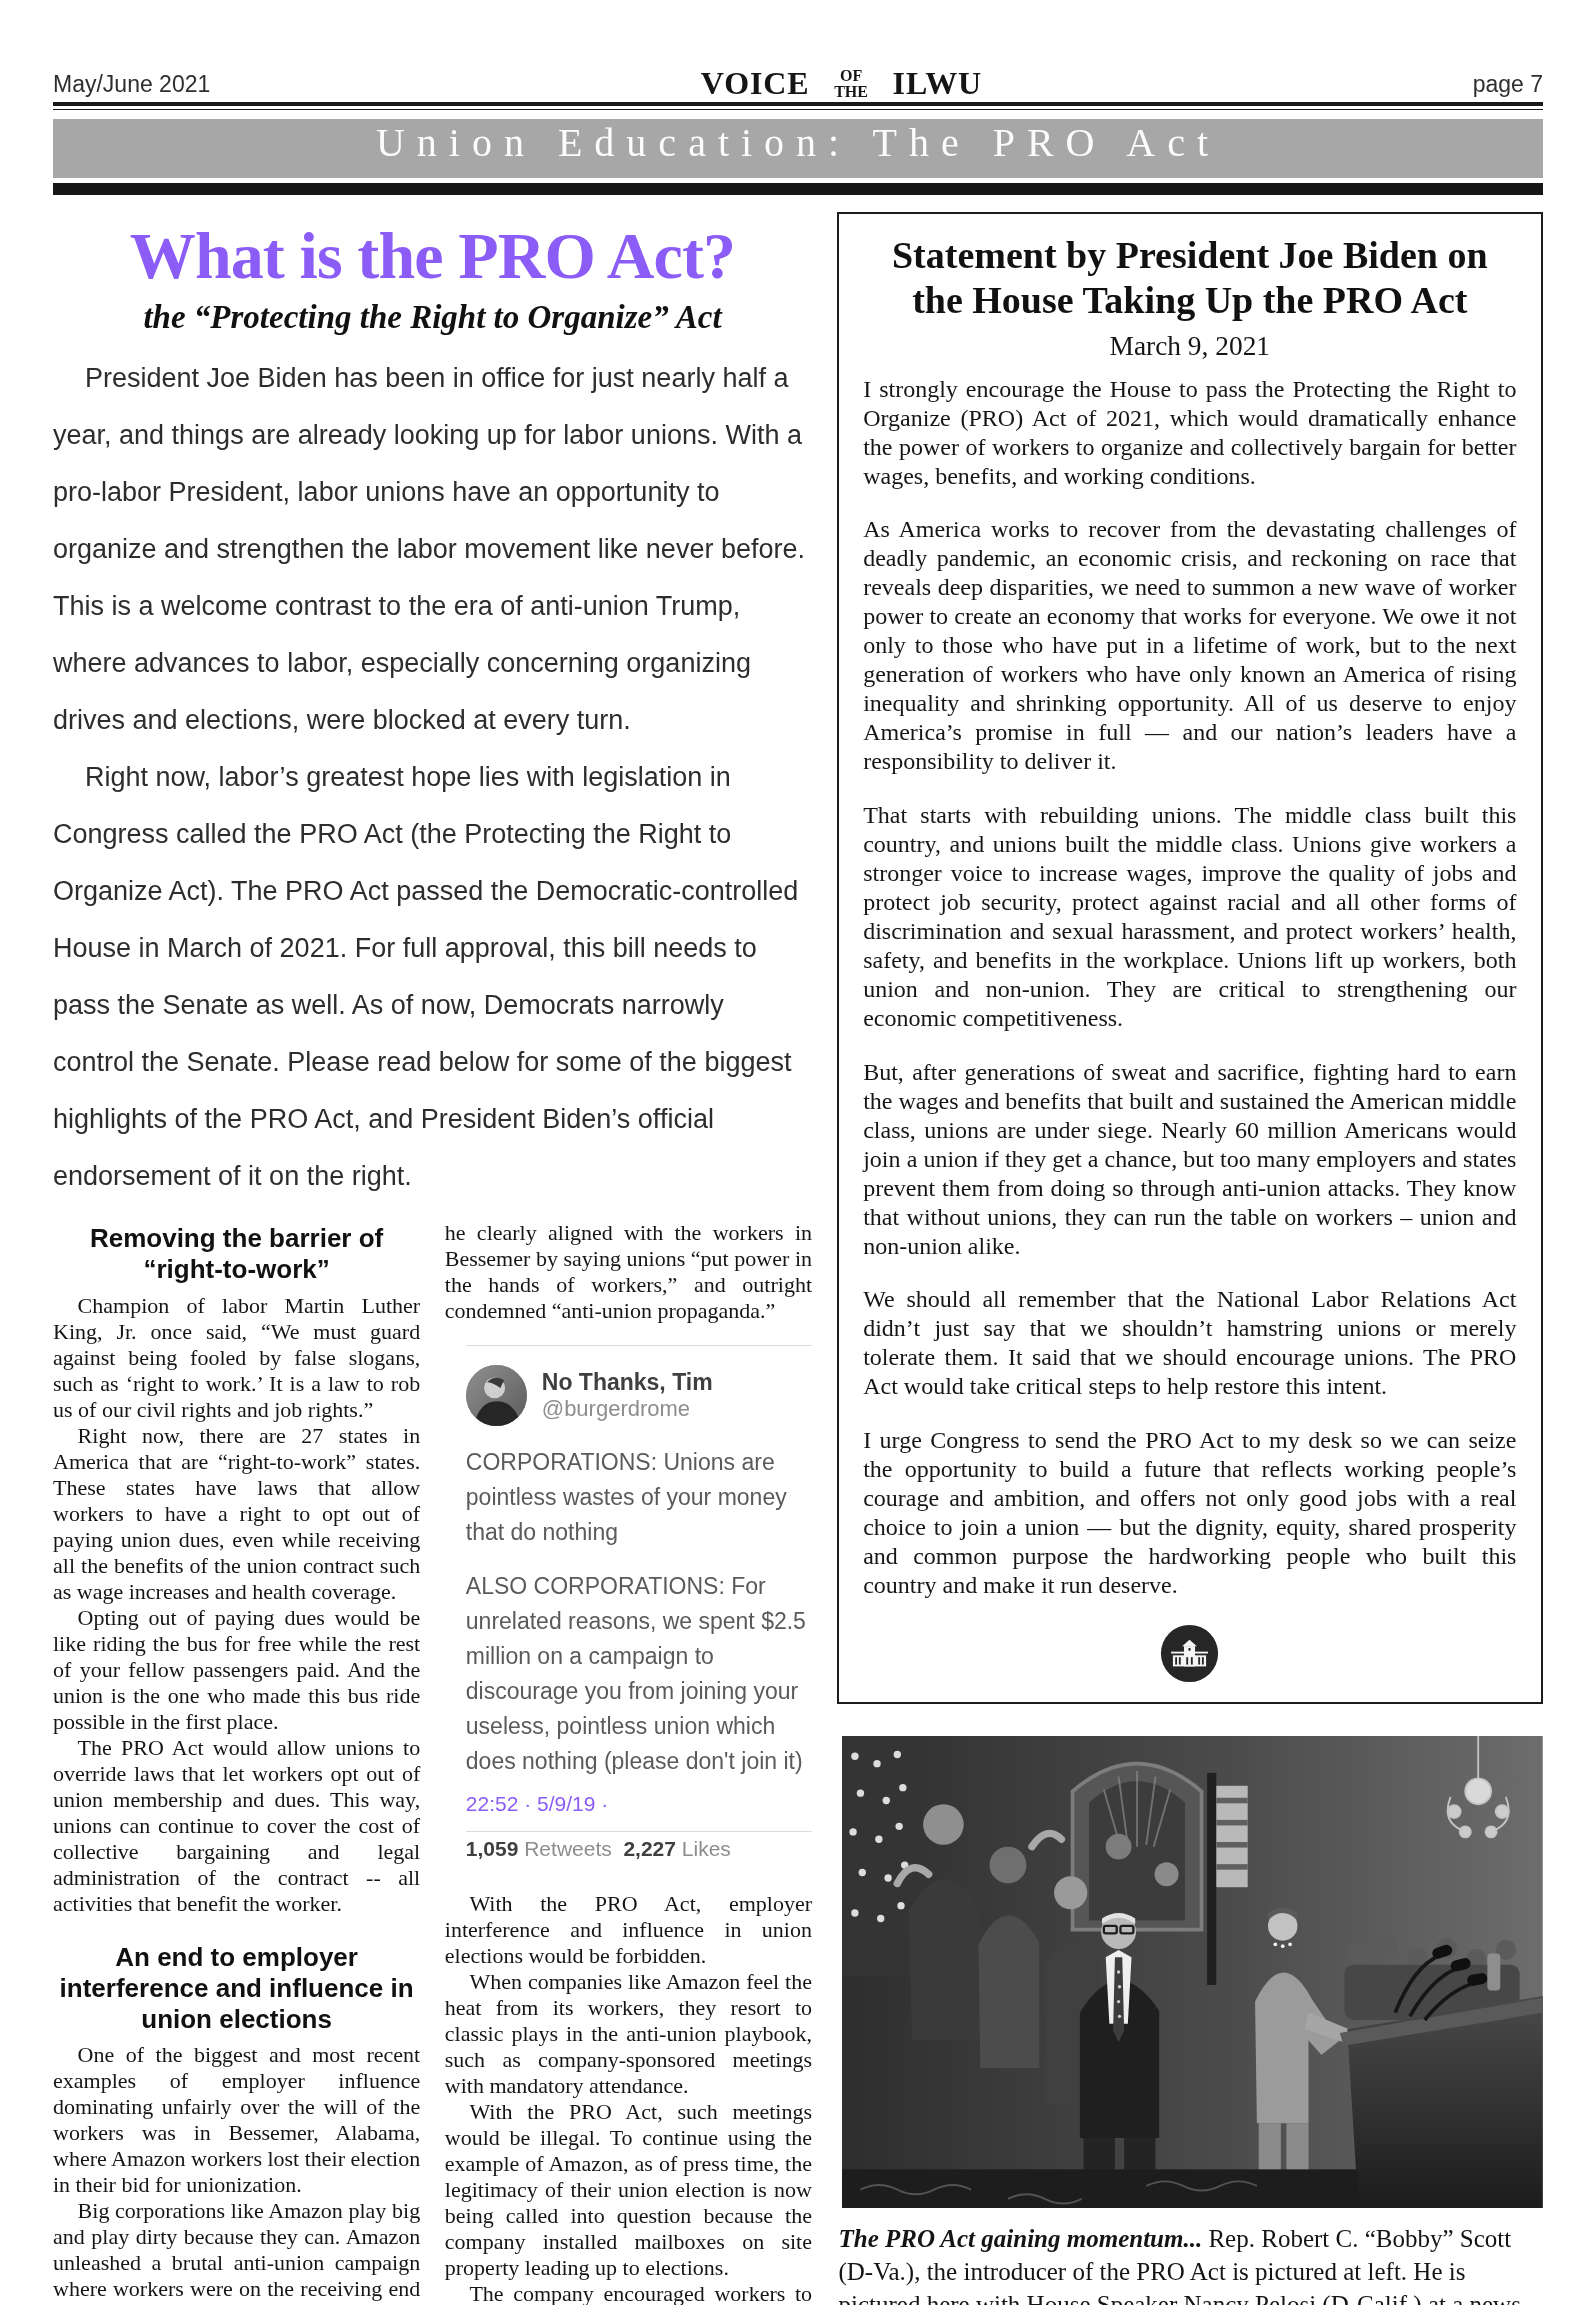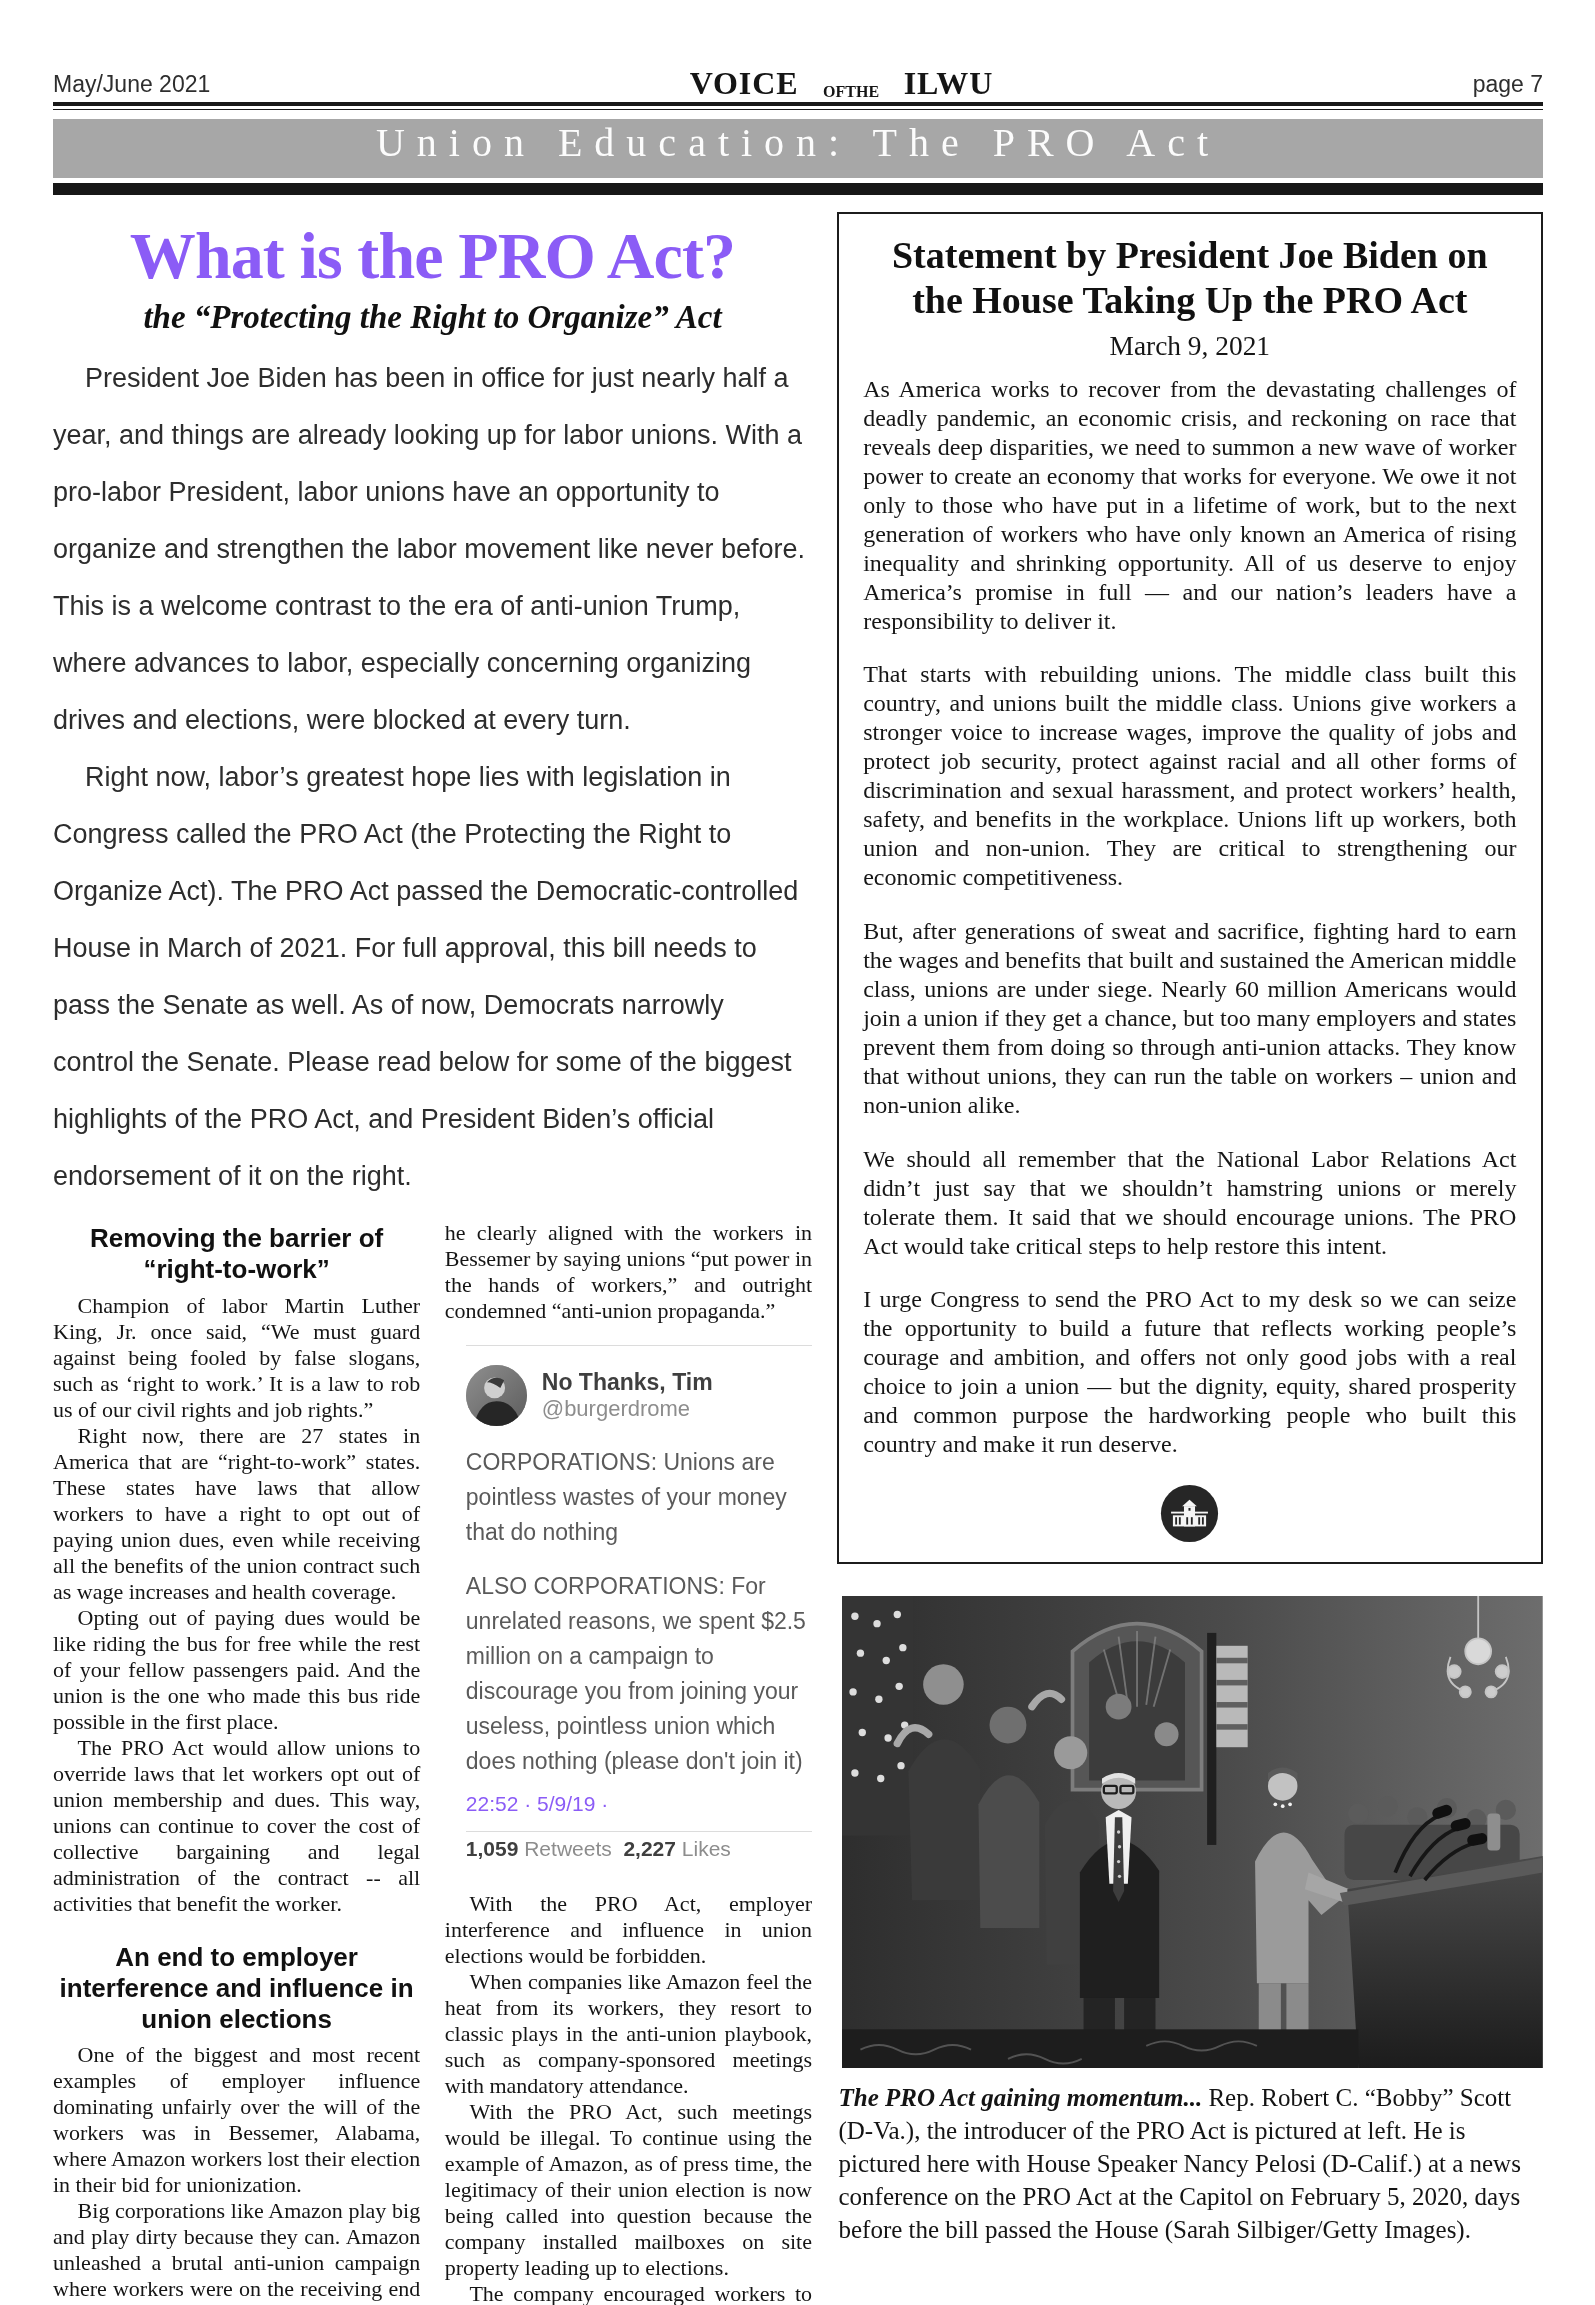--- a/index.html
+++ b/index.html
@@ -3,21 +3,21 @@
 <meta charset="utf-8">
 <style>
   html,body{margin:0;padding:0;background:#e8e8e8;}
   .page{position:relative;width:1596px;height:2305px;margin:0 auto;background:#ffffff;
         box-sizing:border-box;padding:32px 53px 0 53px;overflow:hidden;color:#1a1a1a;}
   
   .topbar{display:flex;align-items:flex-end;justify-content:space-between;height:70px;}
   .issue,.pagenum{font:23px "Liberation Sans",sans-serif;color:#2e2e2e;padding-bottom:3.8px;}
   .masthead{display:flex;align-items:flex-end;gap:24.6px;font-family:"Liberation Serif",serif;color:#151515;}
   .m-big{font-size:32px;font-weight:bold;letter-spacing:0.9px;}
-  .m-ofthe{display:flex;flex-direction:row;align-items:center;line-height:16px;
+  .m-ofthe{display:flex;flex-direction:column;align-items:center;line-height:16px;
            font-size:16px;font-weight:bold;padding-bottom:1.9px;}
   .rule-double{border-top:4.7px solid #181818;border-bottom:1.9px solid #181818;height:2.8px;}
   
   .banner{margin-top:9.5px;height:59px;line-height:62px;background:#a7a7a7;color:#fcfcfc;
           text-align:center;font:40px "Liberation Serif",serif;letter-spacing:0.30em;}
   .banner-bar{height:12.3px;background:#171717;margin-top:4.7px;}
   
   .main{display:grid;grid-template-columns:759px 1fr;column-gap:24.6px;margin-top:17px;}
   
   h1.headline{margin:7.6px 0 1.9px 0;font:bold 66px/72px "Liberation Serif",serif;letter-spacing:-0.9px;color:#8b5cf6;text-align:center;}
@@ -145,20 +145,21 @@
 
         </div>
       </div>
     </section>
 
     <aside class="right">
 
       <div class="statement-box">
         <h2>Statement by President Joe Biden on the House Taking Up the PRO Act</h2>
         <div class="st-date">March 9, 2021</div>
+        <p>I strongly encourage the House to pass the Protecting the Right to Organize (PRO) Act of 2021, which would dramatically enhance the power of workers to organize and collectively bargain for better wages, benefits, and working conditions.</p>
         <p>As America works to recover from the devastating challenges of deadly pandemic, an economic crisis, and reckoning on race that reveals deep disparities, we need to summon a new wave of worker power to create an economy that works for everyone.  We owe it not only to those who have put in a lifetime of work, but to the next generation of workers who have only known an America of rising inequality and shrinking opportunity. All of us deserve to enjoy America’s promise in full — and our nation’s leaders have a responsibility to deliver it.</p>
         <p>That starts with rebuilding unions. The middle class built this country, and unions built the middle class. Unions give workers a stronger voice to increase wages, improve the quality of jobs and protect job security, protect against racial and all other forms of discrimination and sexual harassment, and protect workers’ health, safety, and benefits in the workplace. Unions lift up workers, both union and non-union.  They are critical to strengthening our economic competitiveness.</p>
         <p>But, after generations of sweat and sacrifice, fighting hard to earn the wages and benefits that built and sustained the American middle class, unions are under siege. Nearly 60 million Americans would join a union if they get a chance, but too many employers and states prevent them from doing so through anti-union attacks. They know that without unions, they can run the table on workers – union and non-union alike.</p>
         <p>We should all remember that the National Labor Relations Act didn’t just say that we shouldn’t hamstring unions or merely tolerate them. It said that we should encourage unions. The PRO Act would take critical steps to help restore this intent.</p>
         <p>I urge Congress to send the PRO Act to my desk so we can seize the opportunity to build a future that reflects working people’s courage and ambition, and offers not only good jobs with a real choice to join a union — but the dignity, equity, shared prosperity and common purpose the hardworking people who built this country and make it run deserve.</p>
         <div class="wh-logo">
           <svg viewBox="0 0 64 64" width="59" height="59">
             <circle cx="32" cy="32" r="31" fill="#262626"></circle>
             <g fill="#f5f5f5">
               <rect x="14" y="34" width="36" height="12"></rect>

